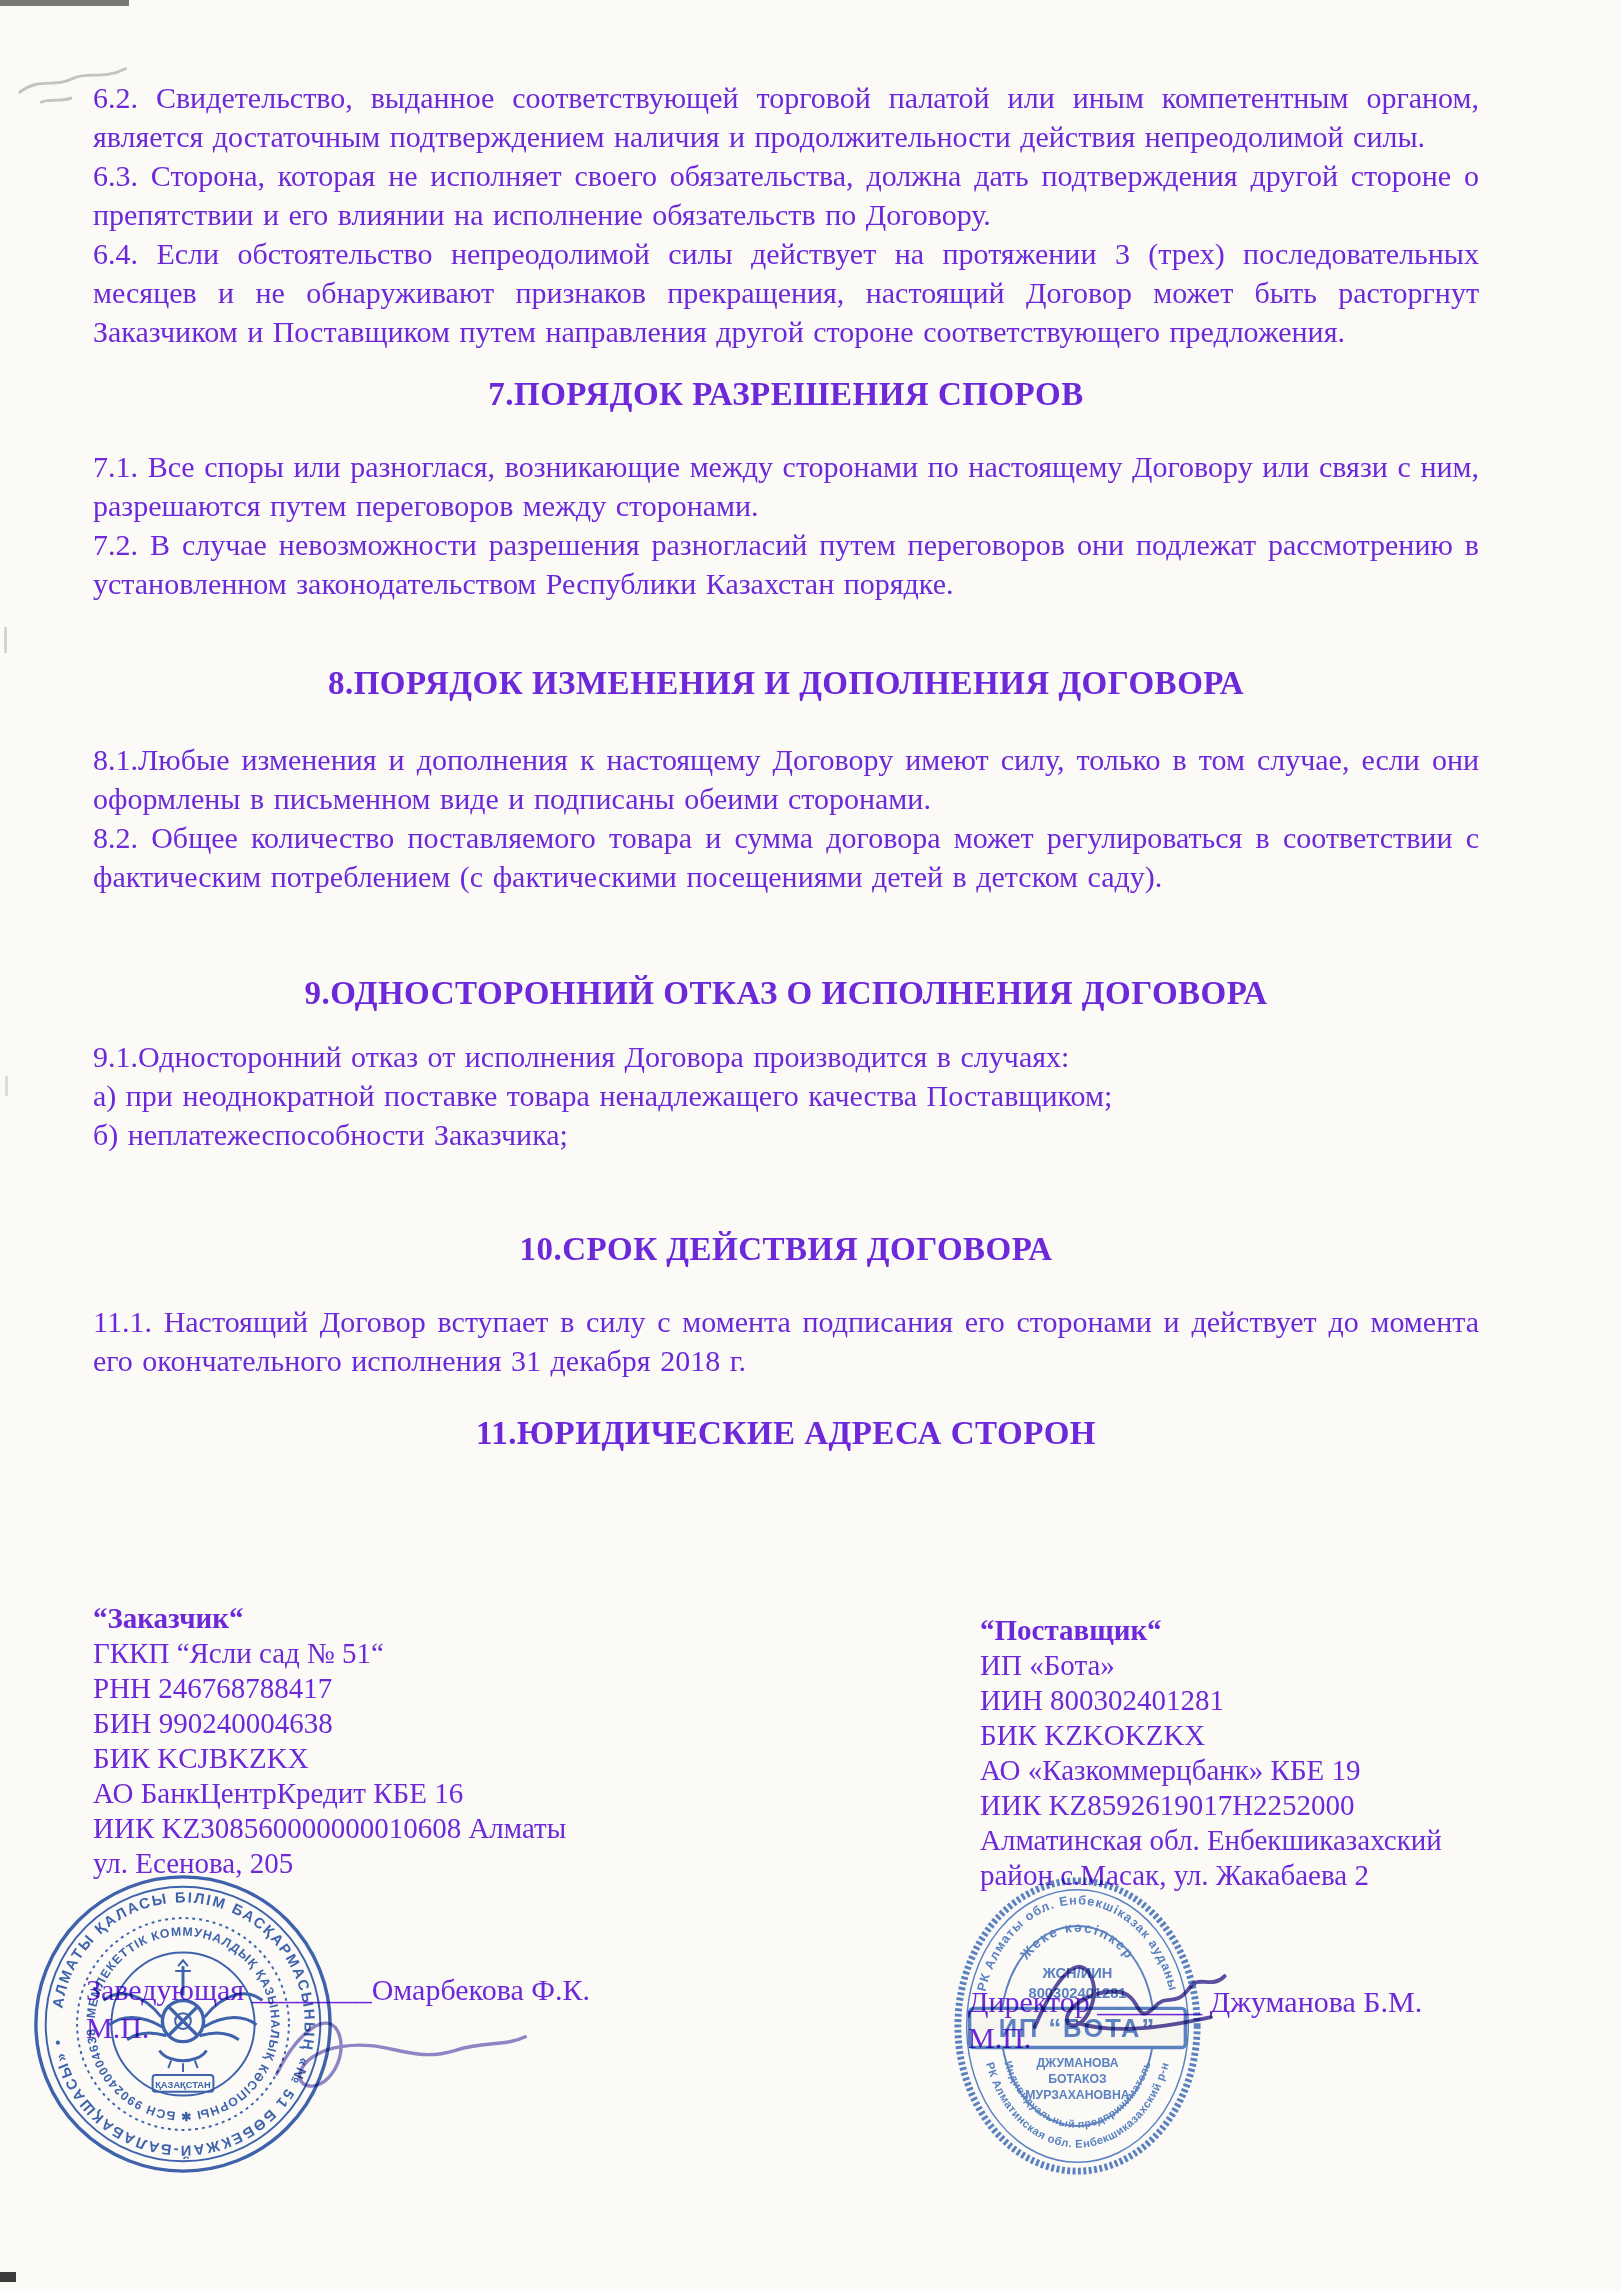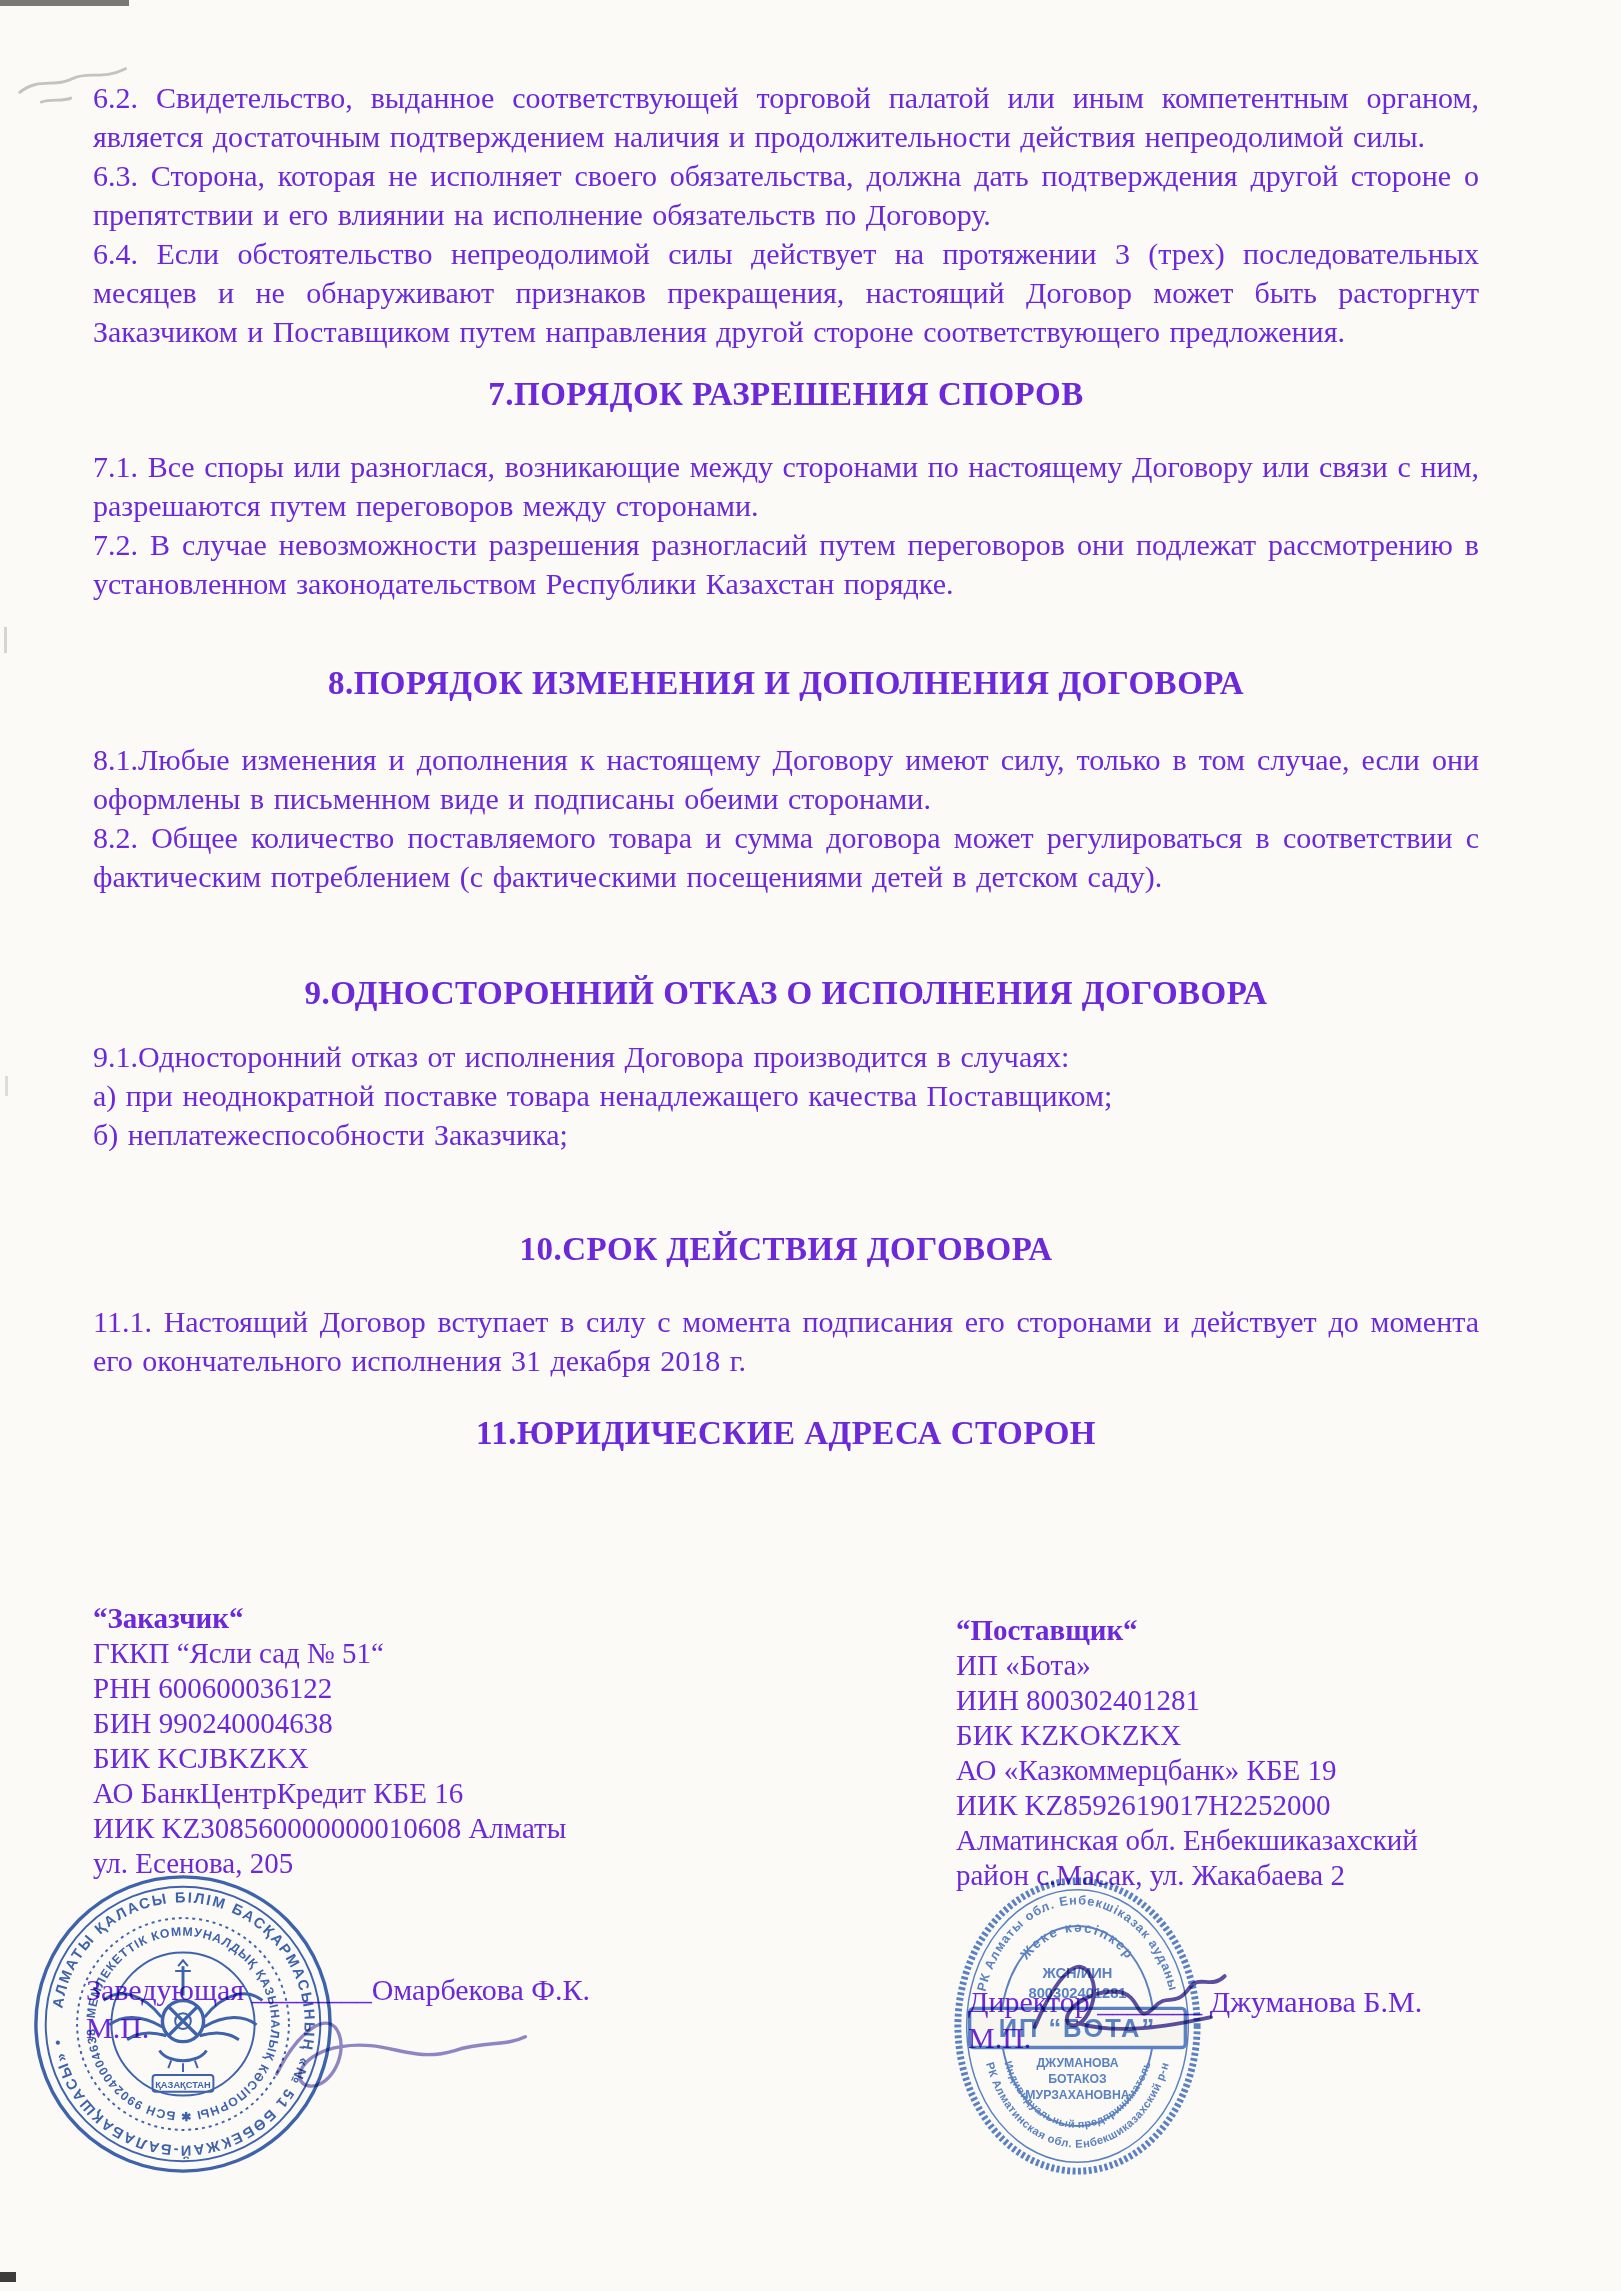--- a/index.html
+++ b/index.html
@@ -31,21 +31,21 @@
   .h7{margin-top:21.6px;margin-bottom:31px;}
   .h8{margin-top:59px;margin-bottom:35px;}
   .h9{margin-top:76px;margin-bottom:22px;}
   .h10{margin-top:74px;margin-bottom:31px;}
   .h11{margin-top:32px;}
   .col{
     position:absolute;
     font-size:29px;line-height:35px;
   }
   .col-left{left:93px;top:1601px;width:627px;}
-  .col-right{left:956px;top:1613px;width:568px;}
+  .col-right{left:980px;top:1613px;width:568px;}
   .col .title{font-weight:700;}
   .sig-line{
     position:absolute;white-space:nowrap;
     font-size:30px;line-height:35px;z-index:3;
   }
   .sig-left{left:86px;top:1972px;}
   .sig-right{left:968px;top:1984px;}
   .mp{position:absolute;font-size:30px;z-index:3;}
   .mp-left{left:86px;top:2011px;}
   .mp-right{left:968px;top:2021px;}
@@ -94,21 +94,21 @@
 
     <h2 class="heading h10">10.СРОК ДЕЙСТВИЯ ДОГОВОРА</h2>
     <p class="para">11.1. Настоящий Договор вступает в силу с момента подписания его сторонами и действует до момента его окончательного исполнения 31 декабря 2018 г.</p>
 
     <h2 class="heading h11">11.ЮРИДИЧЕСКИЕ АДРЕСА СТОРОН</h2>
   </div>
 
   <div class="col col-left">
     <div class="title">“Заказчик“</div>
     <div>ГККП “Ясли сад № 51“</div>
-    <div>РНН 600600036122</div>
+    <div>РНН 246768788417</div>
     <div>БИН 990240004638</div>
     <div>БИК KCJBKZKX</div>
     <div>АО БанкЦентрКредит КБЕ 16</div>
     <div>ИИК KZ308560000000010608 Алматы</div>
     <div>ул. Есенова, 205</div>
   </div>
 
   <div class="col col-right">
     <div class="title">“Поставщик“</div>
     <div>ИП «Бота»</div>

